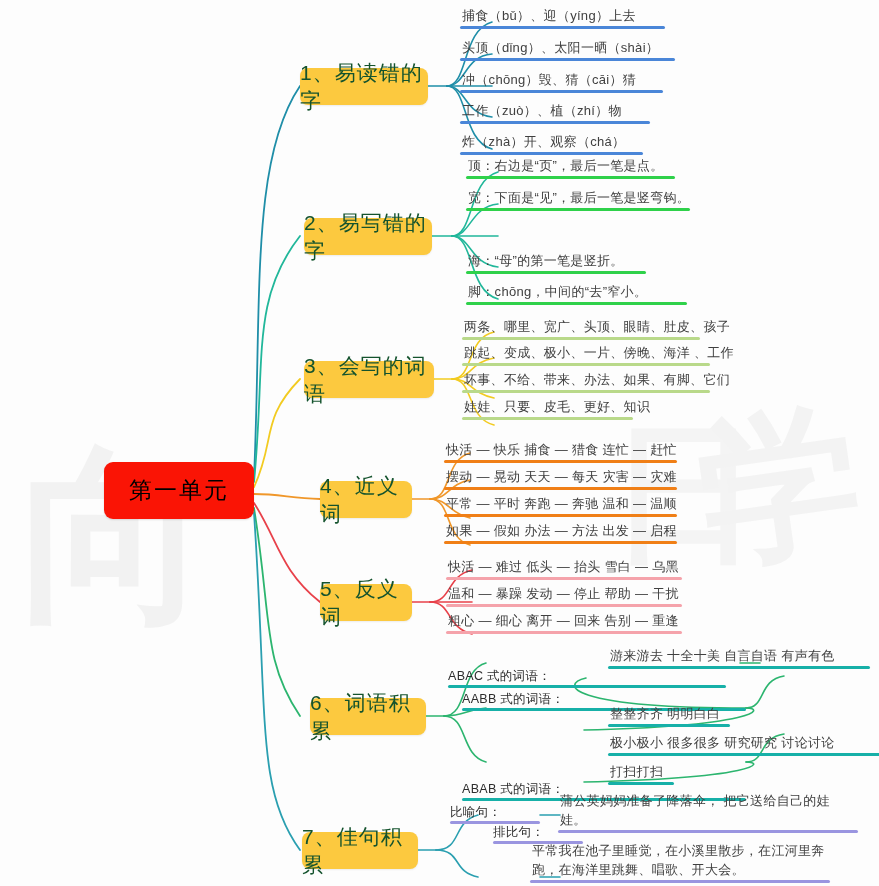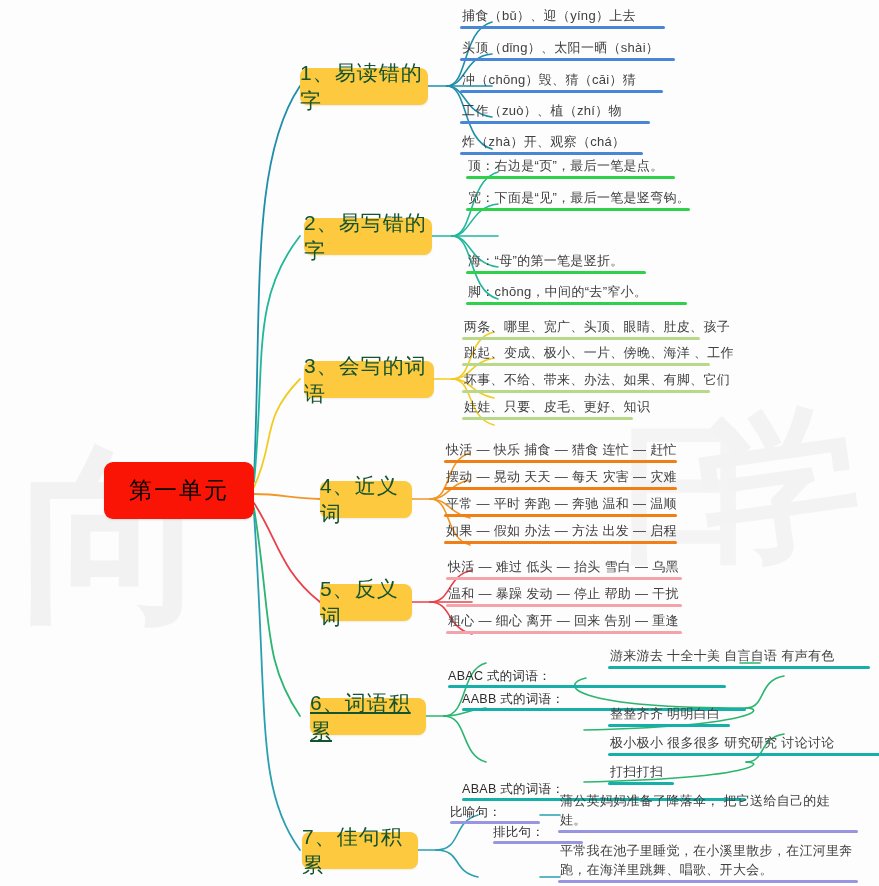--- a/index.html
+++ b/index.html
@@ -244,21 +244,21 @@
   </div>
   <div class="leaf" style="left:446px;top:584px;width:236px;">
     <span>温和 — 暴躁  发动 — 停止  帮助 — 干扰</span>
     <i class="ul" style="background:#f5a3ab;"></i>
   </div>
   <div class="leaf" style="left:446px;top:611px;width:236px;">
     <span>粗心 — 细心  离开 — 回来  告别 — 重逢</span>
     <i class="ul" style="background:#f5a3ab;"></i>
   </div>
 
-  <div class="node branch-node" style="left:310px;top:698px;width:116px;height:37px;text-decoration:underline;">
+  <div class="node branch-node" style="left:310px;top:698px;width:116px;height:37px;">
     <span>6、词语积累</span>
   </div>
   <div class="mid" style="left:448px;top:646px;width:278px;margin-top:22px;">
     <span>ABAC 式的词语：</span>
     <i class="ul" style="background:#17b0a8;"></i>
   </div>
   <div class="mid" style="left:462px;top:691px;width:284px;">
     <span>AABB 式的词语：</span>
     <i class="ul" style="background:#17b0a8;"></i>
   </div>
@@ -291,18 +291,18 @@
     <i class="ul" style="background:#9a95e0;"></i>
   </div>
   <div class="mid" style="left:450px;top:824px;width:90px;margin-left:43px;">
     <span>排比句：</span>
     <i class="ul" style="background:#9a95e0;"></i>
   </div>
   <div class="leaf wrap" style="left:558px;top:791px;width:300px;">
     <span>蒲公英妈妈准备了降落伞， 把它送给自己的娃娃。</span>
     <i class="ul" style="background:#9a95e0;"></i>
   </div>
-  <div class="leaf wrap" style="left:558px;top:841px;width:300px;">
+  <div class="leaf wrap" style="left:530px;top:841px;width:300px;">
     <span>平常我在池子里睡觉，在小溪里散步，在江河里奔跑，在海洋里跳舞、唱歌、开大会。</span>
     <i class="ul" style="background:#9a95e0;"></i>
   </div>
 
 </div>
 
 </body></html>

